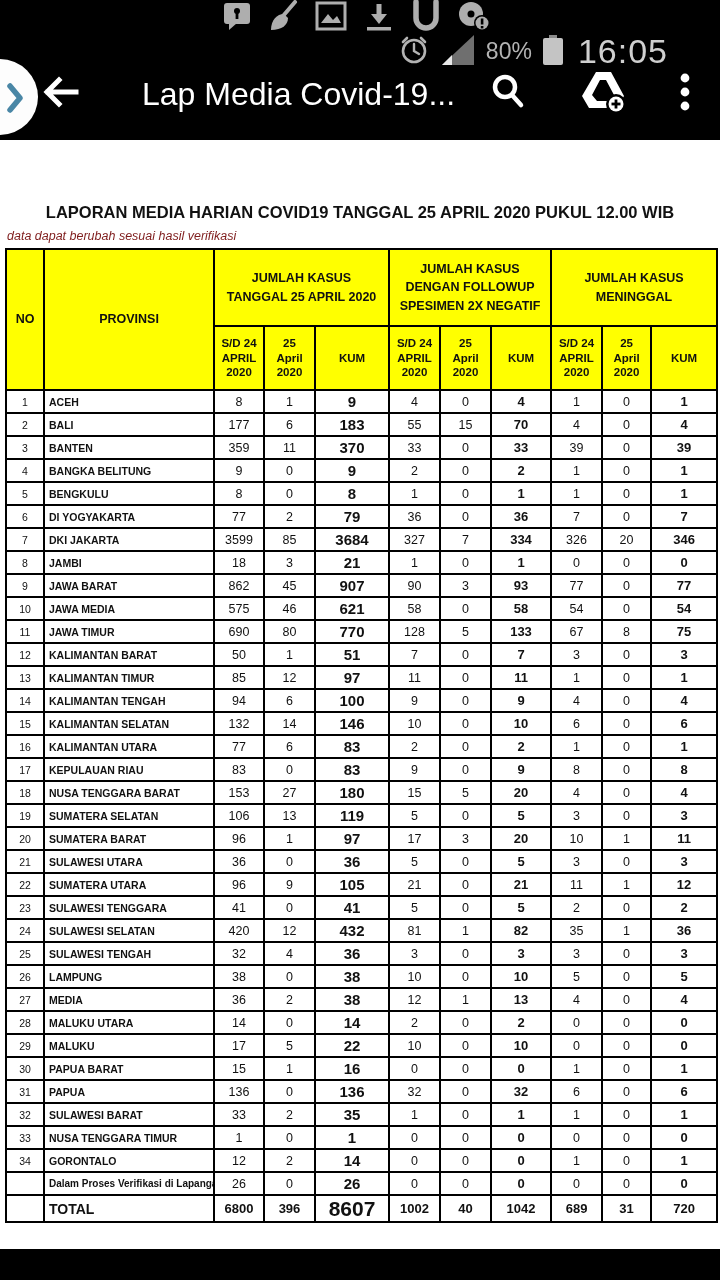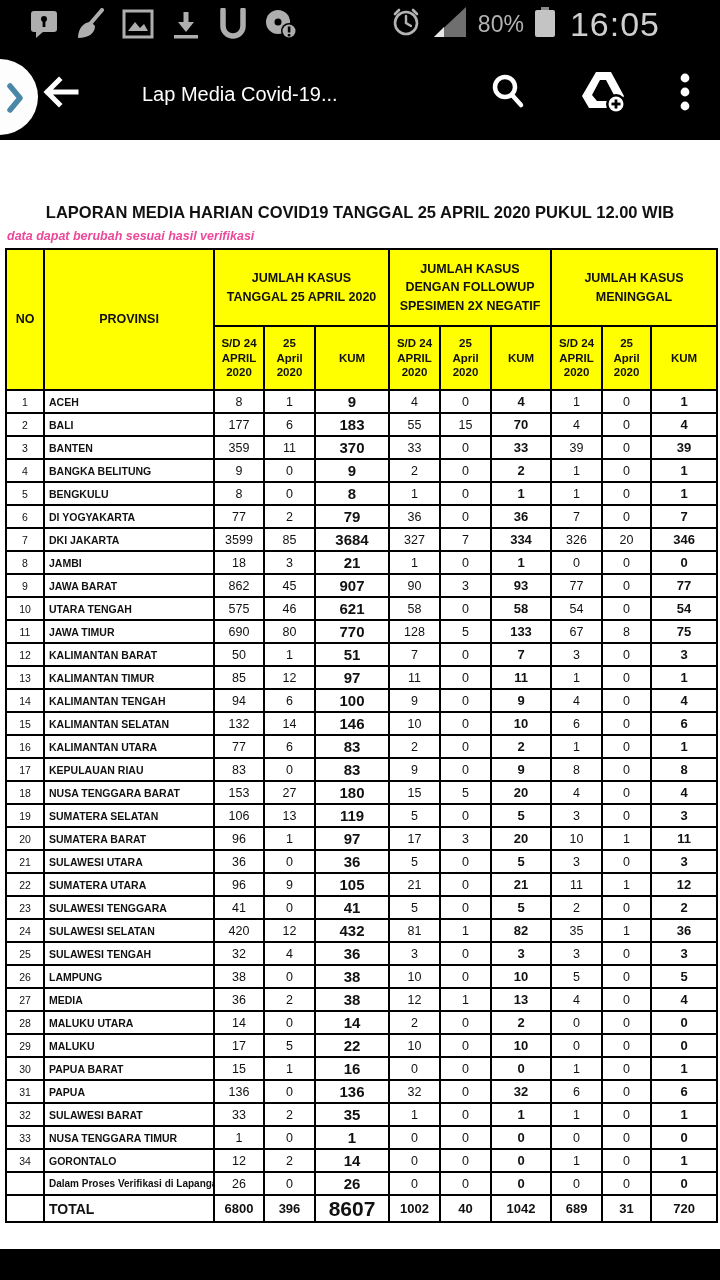--- a/index.html
+++ b/index.html
@@ -1,39 +1,39 @@
 <!DOCTYPE html>
 <html><head>
 <meta charset="utf-8">
 <style>
   html,body{margin:0;padding:0;}
   body{width:720px;height:1280px;background:#fff;font-family:"Liberation Sans",sans-serif;overflow:hidden;position:relative;}
   .screen{position:absolute;inset:0;}
 
   
   .topblack{position:absolute;top:0;left:0;width:720px;height:140px;background:#000;}
-  .statusbar{position:absolute;top:0;left:0;width:668px;height:48px;display:flex;align-items:center;}
+  .statusbar{position:absolute;top:0;left:8px;width:668px;height:48px;display:flex;align-items:center;flex-direction:column;}
   .sb-left{display:flex;align-items:center;gap:16px;padding-left:30px;}
   .sb-left svg{display:block;}
   .sb-right{margin-left:auto;display:flex;align-items:center;gap:10px;padding-right:8px;}
   .sb-pct{color:#b3b3b3;font-size:23px;}
   .sb-time{color:#cfcfcf;font-size:34px;letter-spacing:1px;padding-left:4px;}
 
   .appbar{position:absolute;top:48px;left:0;width:720px;height:92px;display:flex;align-items:center;}
   .back-btn{margin-left:42px;}
-  .appbar-title{color:#fff;font-size:20px;margin-left:62px;white-space:nowrap;}
+  .appbar-title{color:#fff;font-size:32px;margin-left:62px;white-space:nowrap;}
   .appbar-actions{margin-left:auto;display:flex;align-items:center;gap:52px;padding-right:30px;}
 
   .drawer-handle{position:absolute;top:59px;left:-38px;width:76px;height:76px;border-radius:50%;background:#fdfdfd;box-shadow:0 1px 3px rgba(0,0,0,.4);}
   .drawer-handle svg{position:absolute;right:14px;top:24px;}
 
   
   .doc{position:absolute;top:140px;left:0;width:720px;height:1109px;background:#fff;}
   .doc-title{margin:63px 0 0 0;text-align:center;font-size:16.5px;font-weight:700;color:#111;}
-  .doc-note{margin:7px 0 0 7px;font-size:12.5px;font-weight:700;font-style:italic;color:#ec4899;}
+  .doc-note{margin:7px 0 0 7px;font-size:12.5px;font-weight:400;font-style:italic;color:#7f1d1d;}
   .doc-source{margin:24px 0 0 7px;font-size:13.5px;font-weight:700;color:#111;}
 
   table.t{border-collapse:collapse;table-layout:fixed;width:711px;margin:5px 0 0 5px;}
   .t th,.t td{border:2px solid #000;padding:0;color:#111;overflow:hidden;}
   .t thead th{background:#ffff00;font-weight:700;text-align:center;vertical-align:middle;white-space:pre-line;}
   .t .gh{font-size:12.5px;line-height:1.45;height:75px;}
   .t tr.subrow th{font-size:11.5px;line-height:1.3;height:62px;}
   .t td{text-align:center;vertical-align:middle;height:21px;}
   .t td.no{font-size:10.5px;}
   .t td.name{text-align:left;padding-left:4px;font-weight:700;font-size:10.5px;white-space:nowrap;margin-left:39px;}
@@ -331,21 +331,21 @@
             <td class="kum1">907</td>
             <td class="val">90</td>
             <td class="val">3</td>
             <td class="kumS">93</td>
             <td class="val">77</td>
             <td class="val">0</td>
             <td class="kumS">77</td>
           </tr>
           <tr>
             <td class="no">10</td>
-            <td class="name">UTARA TENGAH</td>
+            <td class="name">JAWA MEDIA</td>
             <td class="val">575</td>
             <td class="val">46</td>
             <td class="kum1">621</td>
             <td class="val">58</td>
             <td class="val">0</td>
             <td class="kumS">58</td>
             <td class="val">54</td>
             <td class="val">0</td>
             <td class="kumS">54</td>
           </tr>

